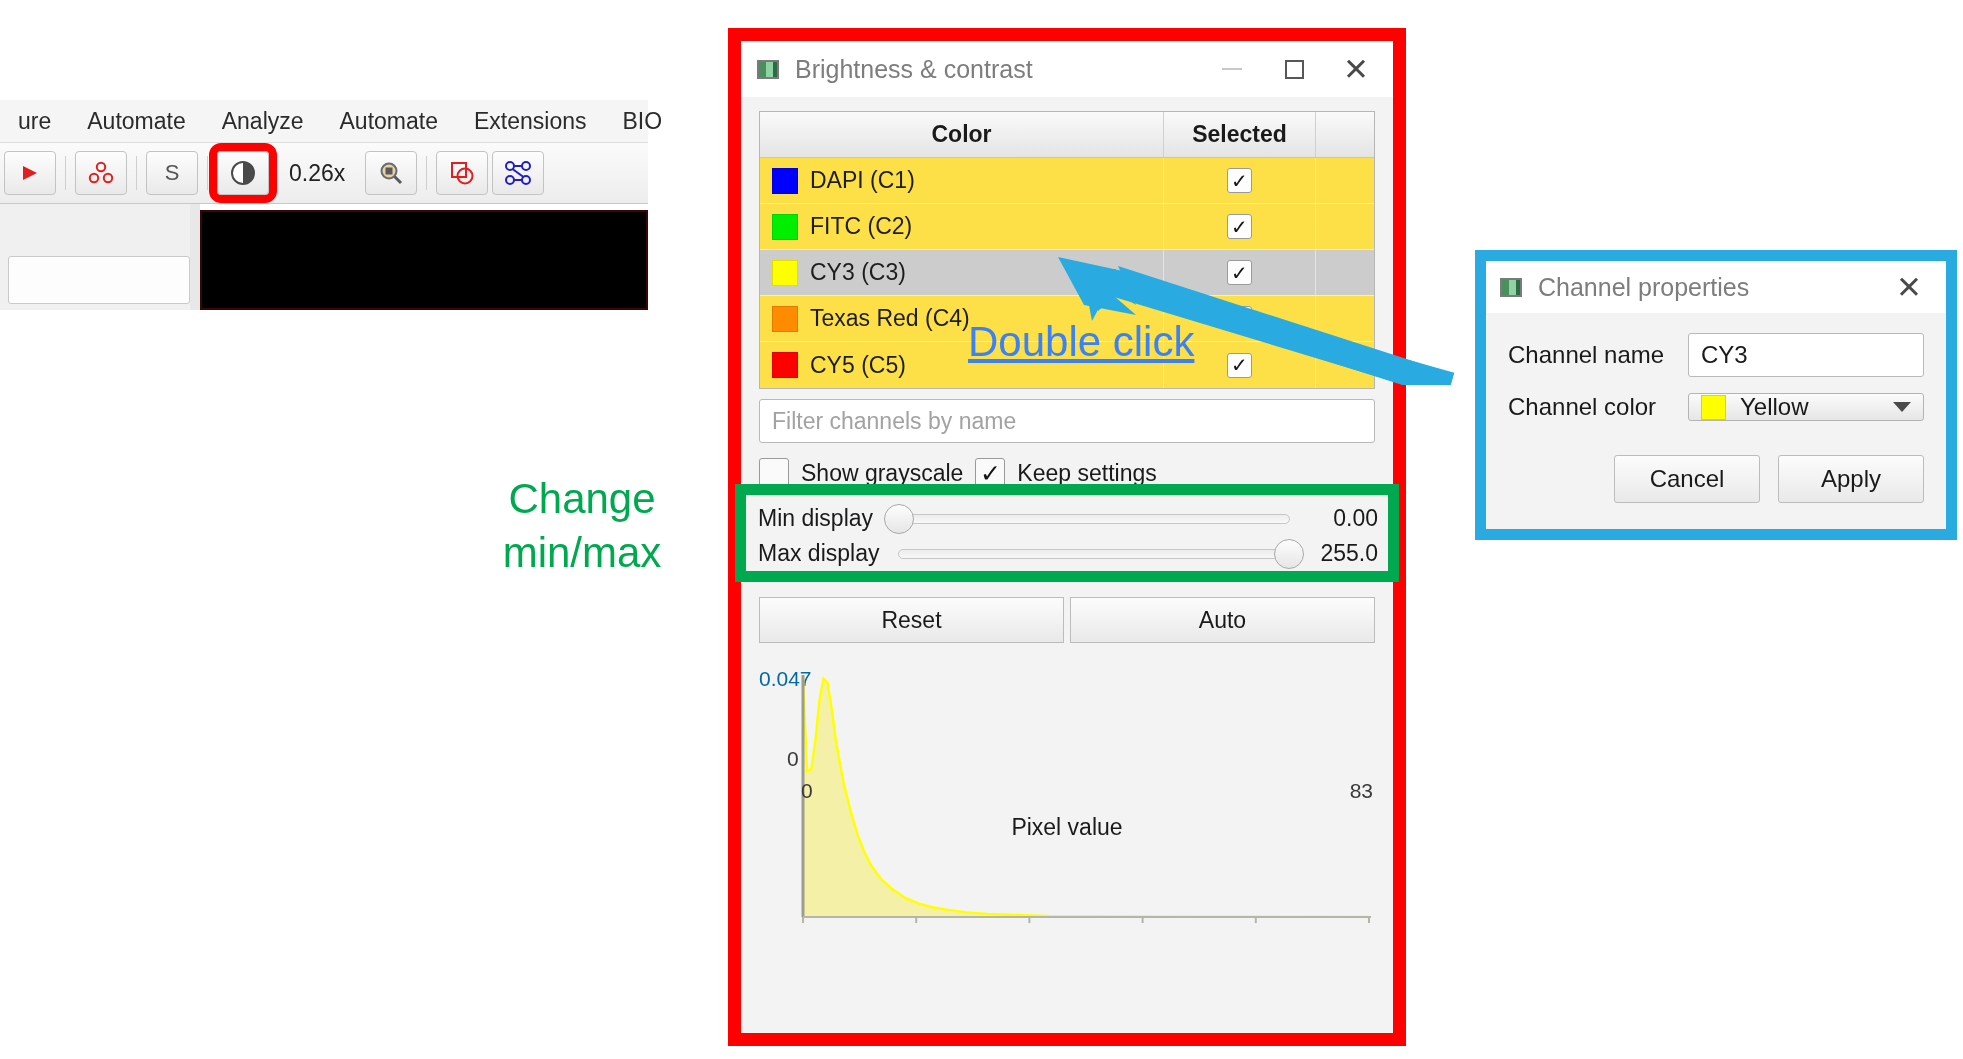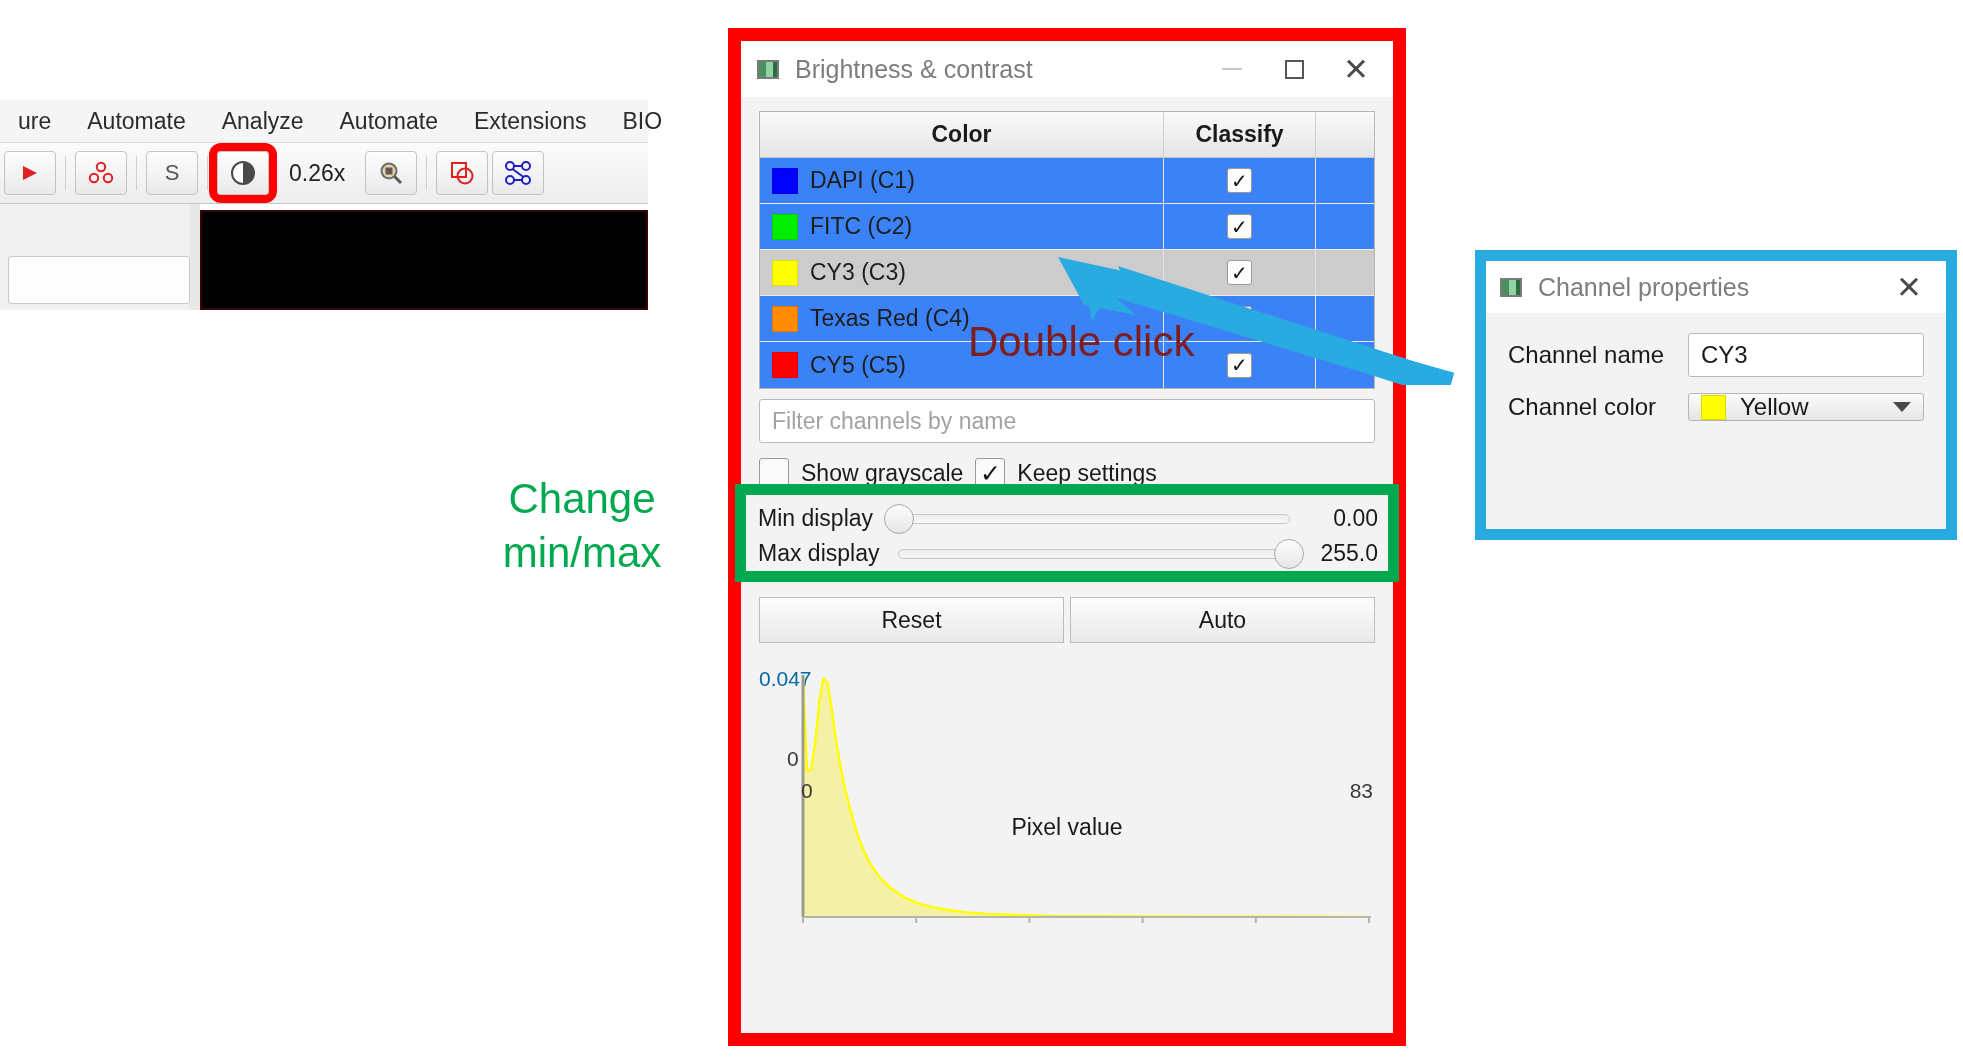--- a/index.html
+++ b/index.html
@@ -106,21 +106,21 @@
     display: flex; align-items: center; justify-content: center;
     font-size: 23px; font-weight: bold; color: #1a1a1a;
     border-right: 1px solid #d0d0d0;
   }
   .col-color { flex: 1; }
   .col-selected { width: 152px; }
   .col-extra { width: 58px; border-right: none !important; }
 
   .chan-row {
     display: flex; height: 46px; align-items: stretch;
-    border-bottom: 1px solid #ededed; background: #3b82f6;
+    border-bottom: 1px solid #ededed; background: #fde047;
   }
   .chan-row.selected { background: #cccccc; }
   .chan-row .cell-name {
     flex: 1; display: flex; align-items: center; padding-left: 12px;
     border-right: 1px solid #e4e4e4; gap: 12px;
   }
   .swatch { width: 26px; height: 26px; flex-shrink: 0; border: 1px solid rgba(0,0,0,0.12); }
   .chan-label { font-size: 23px; color: #1d1d1d; white-space: nowrap; }
   .chan-row .cell-check {
     width: 152px; display: flex; align-items: center; justify-content: center;
@@ -240,21 +240,21 @@
     font-size: 24px; color: #1a1a1a;
   }
 
   
   .anno-green {
     position: absolute; left: 472px; top: 472px; width: 220px;
     text-align: center; font-size: 42px; color: #00a94f; line-height: 1.28;
   }
   .anno-blue-text {
     position: absolute; left: 968px; top: 318px;
-    font-size: 42px; color: #7f1d1d; white-space: nowrap;
+    font-size: 42px; color: #3b82f6; white-space: nowrap; text-decoration: underline;
   }
   .arrow-svg { position: absolute; left: 1040px; top: 245px; pointer-events: none; }
 </style>
 </head>
 <body>
 
 <div id="root">
 
   <div class="qp-window">
     <div class="qp-menubar">
@@ -345,21 +345,21 @@
       <span class="win-btn">
           <span class="close-glyph">✕</span>
         </span>
     </div>
 
     <div class="bc-content">
 
       <div class="chan-table">
         <div class="chan-header">
           <div class="col-color">Color</div>
-          <div class="col-selected">Classify</div>
+          <div class="col-selected">Selected</div>
           <div class="col-extra"></div>
         </div>
 
         <div class="chan-row">
           <div class="cell-name">
             <span class="swatch" style="background:#0000FF"></span>
             <span class="chan-label">DAPI (C1)</span>
           </div>
           <div class="cell-check">
             <span class="cbox">✓</span>
@@ -485,20 +485,24 @@
         <span class="cp-textbox">CY3</span>
       </div>
       <div class="cp-field-row">
         <span class="cp-label">Channel color</span>
         <span class="cp-combo">
           <span class="combo-swatch" id="cp-swatch" style="background: rgb(255, 255, 0);"></span>
           <span class="combo-text">Yellow</span>
           <span class="combo-caret"></span>
         </span>
       </div>
+      <div class="cp-buttons">
+        <div class="cp-btn">Cancel</div>
+        <div class="cp-btn">Apply</div>
+      </div>
     </div>
   </div>
 
   <div class="anno-green">
     <div>Change</div>
     <div>min/max</div>
   </div>
 
   <div class="anno-blue-text">Double click</div>
 

